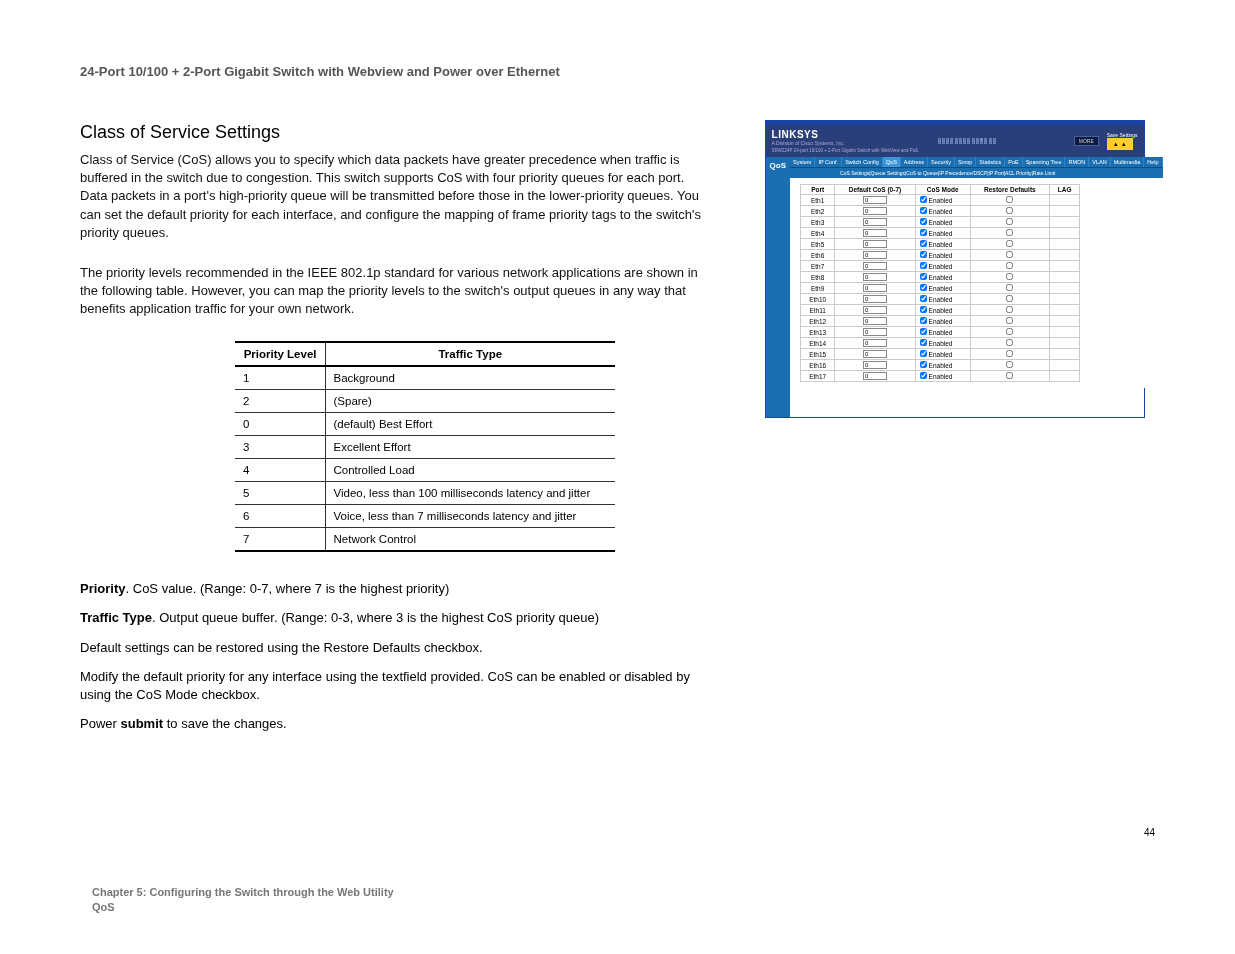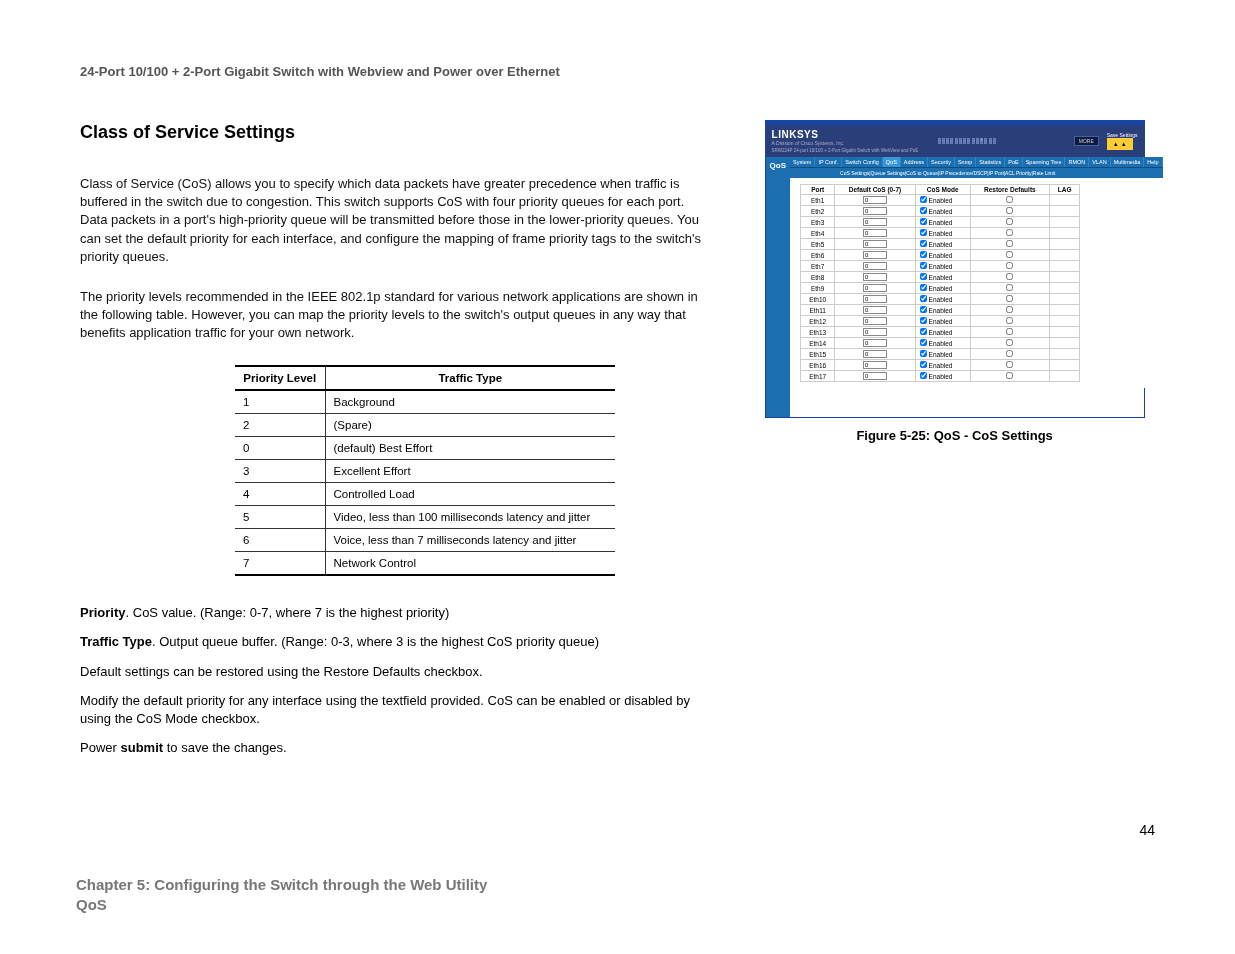--- a/index.html
+++ b/index.html
@@ -28,22 +28,22 @@
     width: 640px;
     padding-top: 62px;
   }
   .right-col {
     width: 400px;
     margin-left: 20px;
     padding-top: 60px;
   }
   h2.section-title {
     font-size: 18px;
-    font-weight: 700;
-    margin-bottom: 32px;
+    font-weight: 400;
+    margin-bottom: 8px;
   }
   p.body {
     font-size: 13px;
     line-height: 1.4;
     margin-bottom: 22px;
     color: #111;
   }
   table.priority {
     border-collapse: collapse;
     margin: 12px 0 28px 155px;
@@ -54,40 +54,40 @@
     padding: 5px 8px;
     font-size: 11.5px;
     text-align: left;
   }
   table.priority th {
     font-weight: bold;
     text-align: center;
     border-top: 2px solid #000;
     border-bottom: 2px solid #000;
   }
-  table.priority th:first-child { width: 90px; }
+  table.priority th:first-child { width: 90px; text-align: right; }
   table.priority tr:last-child td { border-bottom: 2px solid #000; }
   table.priority th:first-child, table.priority td:first-child { border-left: none; }
   table.priority th:last-child, table.priority td:last-child { border-right: none; }
   .def-para { font-size: 13px; margin-bottom: 12px; line-height: 1.35; }
   .def-para b { font-weight: bold; }
   .footer {
     position: absolute;
     bottom: 40px;
-    left: 76px;
-    font-size: 15px;
+    left: 92px;
+    font-size: 11px;
     color: #777;
     line-height: 1.3;
   }
   .footer b { font-weight: bold; }
   .page-num {
     position: absolute;
     bottom: 116px;
     right: 80px;
-    font-size: 14px;
+    font-size: 10px;
     text-align: center;
   }
   
   .figure-wrap { width: 380px; }
   .figure-caption {
     text-align: center;
     font-size: 13px;
     font-weight: bold;
     margin-top: 10px;
   }
@@ -440,21 +440,20 @@
     <td style="text-align:left;"><input type="checkbox" class="cb" checked="" style=""> Enabled</td>
     <td><input type="checkbox" class="cb" style=""></td>
     <td></td>
                     </tr>
                   </tbody>
               </table>
             </div>
           </div>
         </div>
       </div>
-      <div class="figure-caption">Figure 5-25: QoS - CoS Settings</div>
     </div>
   </div>
 </div>
 
 <div class="page-num">44</div>
 <div class="footer">
   <b>Chapter 5: Configuring the Switch through the Web Utility</b><br>
   <b>QoS</b>
 </div>
 

